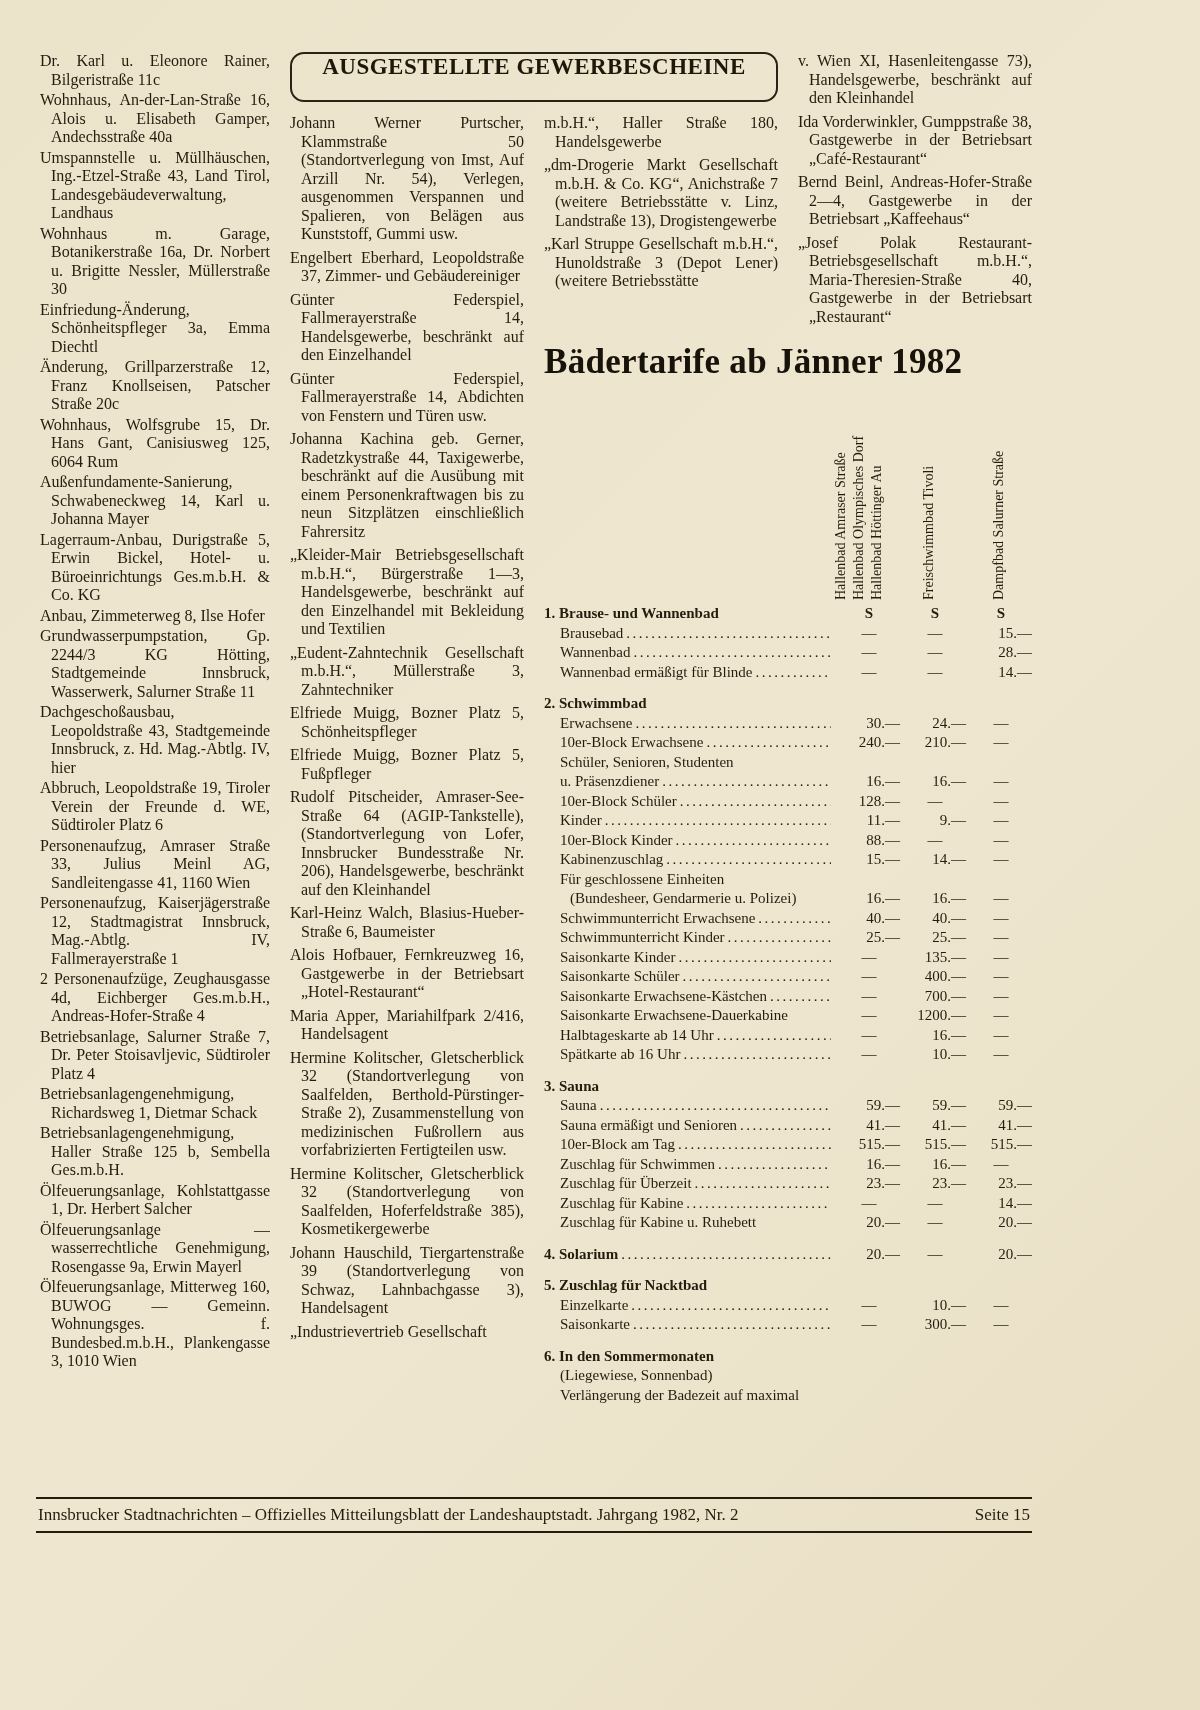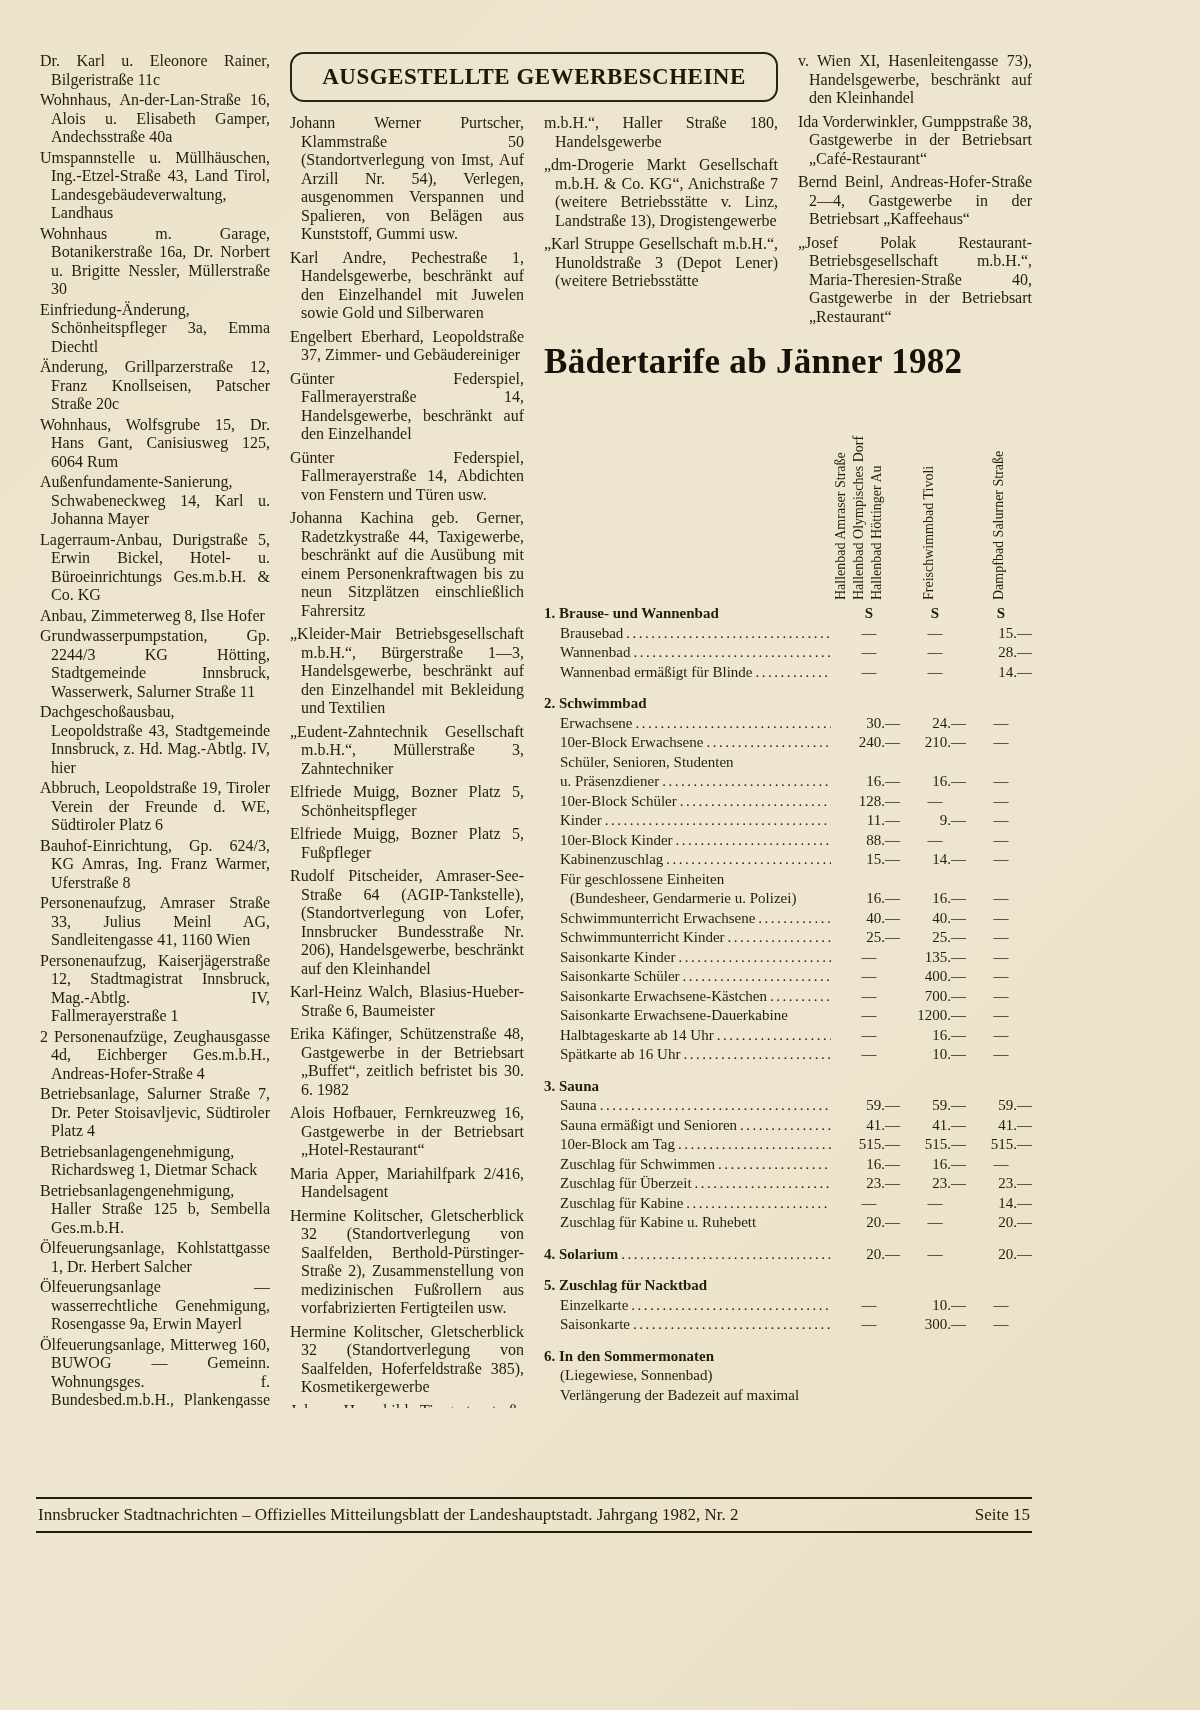--- a/index.html
+++ b/index.html
@@ -31,21 +31,21 @@
   .c4 { grid-area: c4; }
   .boxwrap { grid-area: box; }
   .bd { grid-area: bd; }
 
   .col { font-size: 16px; line-height: 18.5px; overflow: hidden; }
   .para { text-align: justify; padding-left: 11px; text-indent: -11px; margin: 0 0 2px 0; }
   .gap-paras .para { margin-bottom: 5px; }
 
   .box {
     border: 2.5px solid #2a2315; border-radius: 14px;
-    height: 46px; display: flex; align-items: center; justify-content: center;
+    height: 46px; display: flex; justify-content: center;
     margin-bottom: 10px;
   }
   .box span {
     font-weight: bold; font-size: 23px; letter-spacing: 0.5px; color: #1e180b;
     white-space: nowrap;
   }
 
   .bd-title {
     margin: 2px 0 6px 0;
     font-size: 35px; font-weight: bold; color: #17120a; letter-spacing: 0.3px;
@@ -102,52 +102,49 @@
         <div class="para">Wohnhaus m. Garage, Botanikerstraße 16a, Dr. Norbert u. Brigitte Nessler, Müllerstraße 30</div>
         <div class="para">Einfriedung-Änderung, Schönheitspfleger 3a, Emma Diechtl</div>
         <div class="para">Änderung, Grillparzerstraße 12, Franz Knollseisen, Patscher Straße 20c</div>
         <div class="para">Wohnhaus, Wolfsgrube 15, Dr. Hans Gant, Canisiusweg 125, 6064 Rum</div>
         <div class="para">Außenfundamente-Sanierung, Schwabeneckweg 14, Karl u. Johanna Mayer</div>
         <div class="para">Lagerraum-Anbau, Durigstraße 5, Erwin Bickel, Hotel- u. Büroeinrichtungs Ges.m.b.H. &amp; Co. KG</div>
         <div class="para">Anbau, Zimmeterweg 8, Ilse Hofer</div>
         <div class="para">Grundwasserpumpstation, Gp. 2244/3 KG Hötting, Stadtgemeinde Innsbruck, Wasserwerk, Salurner Straße 11</div>
         <div class="para">Dachgeschoßausbau, Leopoldstraße 43, Stadtgemeinde Innsbruck, z. Hd. Mag.-Abtlg. IV, hier</div>
         <div class="para">Abbruch, Leopoldstraße 19, Tiroler Verein der Freunde d. WE, Südtiroler Platz 6</div>
-        <div class="para">Bauhof-Einrichtung, Gp. 624/3, KG Amras, Ing. Franz Warmer, Uferstraße 8</div>
         <div class="para">Personenaufzug, Amraser Straße 33, Julius Meinl AG, Sandleitengasse 41, 1160 Wien</div>
         <div class="para">Personenaufzug, Kaiserjägerstraße 12, Stadtmagistrat Innsbruck, Mag.-Abtlg. IV, Fallmerayerstraße 1</div>
         <div class="para">2 Personenaufzüge, Zeughausgasse 4d, Eichberger Ges.m.b.H., Andreas-Hofer-Straße 4</div>
         <div class="para">Betriebsanlage, Salurner Straße 7, Dr. Peter Stoisavljevic, Südtiroler Platz 4</div>
         <div class="para">Betriebsanlagengenehmigung, Richardsweg 1, Dietmar Schack</div>
         <div class="para">Betriebsanlagengenehmigung, Haller Straße 125 b, Sembella Ges.m.b.H.</div>
         <div class="para">Ölfeuerungsanlage, Kohlstattgasse 1, Dr. Herbert Salcher</div>
         <div class="para">Ölfeuerungsanlage — wasserrechtliche Genehmigung, Rosengasse 9a, Erwin Mayerl</div>
         <div class="para">Ölfeuerungsanlage, Mitterweg 160, BUWOG — Gemeinn. Wohnungsges. f. Bundesbed.m.b.H., Plankengasse 3, 1010 Wien</div>
       </div>
 
     <div class="boxwrap">
       <div class="box">
         <span>AUSGESTELLTE GEWERBESCHEINE</span>
       </div>
     </div>
 
     <div class="col c2 gap-paras">
         <div class="para">Johann Werner Purtscher, Klammstraße 50 (Standortverlegung von Imst, Auf Arzill Nr. 54), Verlegen, ausgenommen Verspannen und Spalieren, von Belägen aus Kunststoff, Gummi usw.</div>
-        <div class="para">Karl Andre, Pechestraße 1, Handelsgewerbe, beschränkt auf den Einzelhandel mit Juwelen sowie Gold und Silberwaren</div>
         <div class="para">Engelbert Eberhard, Leopoldstraße 37, Zimmer- und Gebäudereiniger</div>
         <div class="para">Günter Federspiel, Fallmerayerstraße 14, Handelsgewerbe, beschränkt auf den Einzelhandel</div>
         <div class="para">Günter Federspiel, Fallmerayerstraße 14, Abdichten von Fenstern und Türen usw.</div>
         <div class="para">Johanna Kachina geb. Gerner, Radetzkystraße 44, Taxigewerbe, beschränkt auf die Ausübung mit einem Personenkraftwagen bis zu neun Sitzplätzen einschließlich Fahrersitz</div>
         <div class="para">„Kleider-Mair Betriebsgesellschaft m.b.H.“, Bürgerstraße 1—3, Handelsgewerbe, beschränkt auf den Einzelhandel mit Bekleidung und Textilien</div>
         <div class="para">„Eudent-Zahntechnik Gesellschaft m.b.H.“, Müllerstraße 3, Zahntechniker</div>
         <div class="para">Elfriede Muigg, Bozner Platz 5, Schönheitspfleger</div>
         <div class="para">Elfriede Muigg, Bozner Platz 5, Fußpfleger</div>
         <div class="para">Rudolf Pitscheider, Amraser-See-Straße 64 (AGIP-Tankstelle), (Standortverlegung von Lofer, Innsbrucker Bundesstraße Nr. 206), Handelsgewerbe, beschränkt auf den Kleinhandel</div>
         <div class="para">Karl-Heinz Walch, Blasius-Hueber-Straße 6, Baumeister</div>
-        <div class="para">Erika Käfinger, Schützenstraße 48, Gastgewerbe in der Betriebsart „Buffet“, zeitlich befristet bis 30. 6. 1982</div>
         <div class="para">Alois Hofbauer, Fernkreuzweg 16, Gastgewerbe in der Betriebsart „Hotel-Restaurant“</div>
         <div class="para">Maria Apper, Mariahilfpark 2/416, Handelsagent</div>
         <div class="para">Hermine Kolitscher, Gletscherblick 32 (Standortverlegung von Saalfelden, Berthold-Pürstinger-Straße 2), Zusammenstellung von medizinischen Fußrollern aus vorfabrizierten Fertigteilen usw.</div>
         <div class="para">Hermine Kolitscher, Gletscherblick 32 (Standortverlegung von Saalfelden, Hoferfeldstraße 385), Kosmetikergewerbe</div>
         <div class="para">Johann Hauschild, Tiergartenstraße 39 (Standortverlegung von Schwaz, Lahnbachgasse 3), Handelsagent</div>
         <div class="para">„Industrievertrieb Gesellschaft</div>
       </div>
     <div class="col c3 gap-paras">
         <div class="para">m.b.H.“, Haller Straße 180, Handelsgewerbe</div>
         <div class="para">„dm-Drogerie Markt Gesellschaft m.b.H. &amp; Co. KG“, Anichstraße 7 (weitere Betriebsstätte v. Linz, Landstraße 13), Drogistengewerbe</div>

